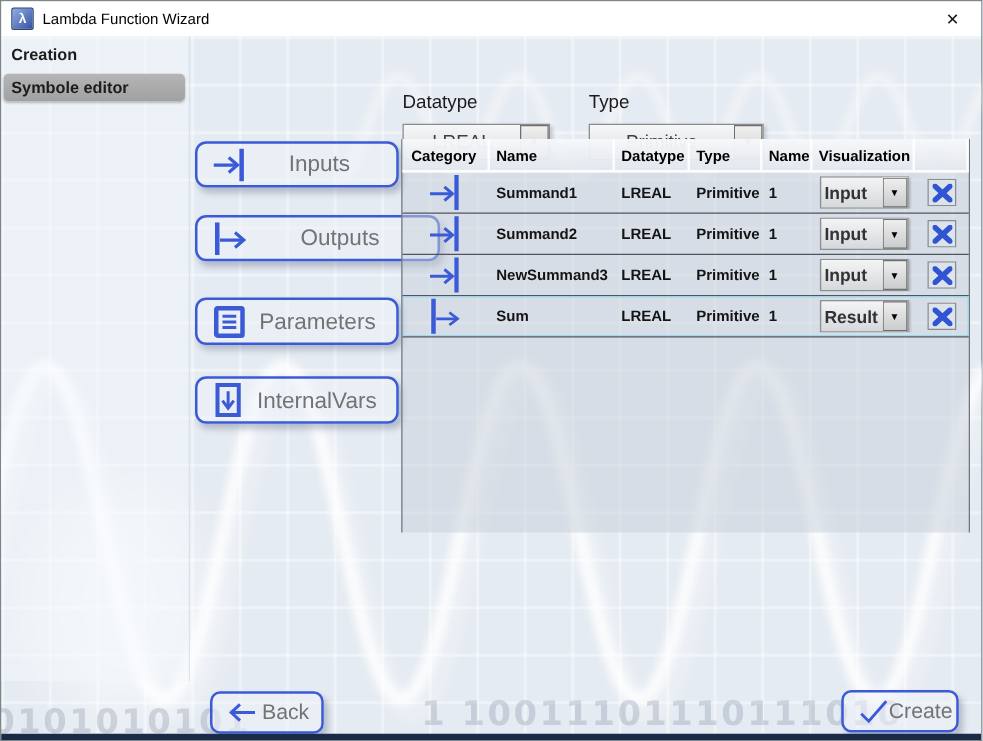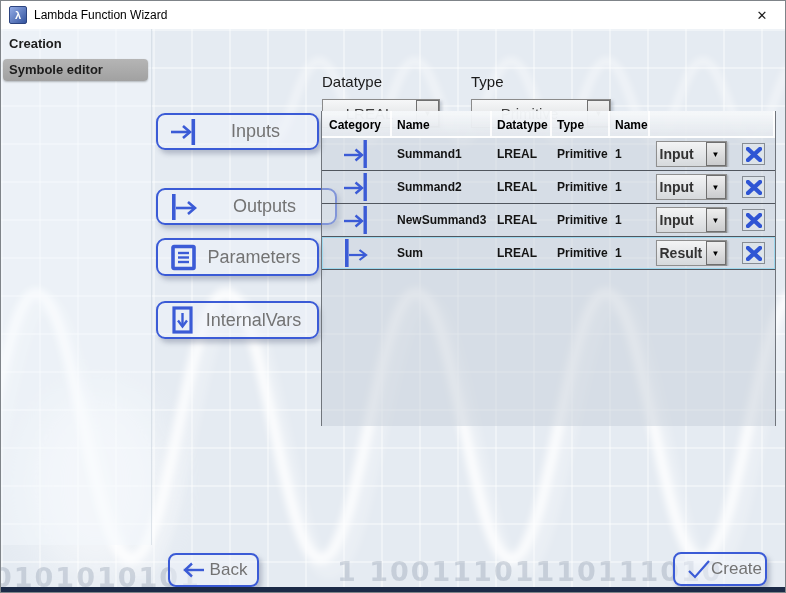--- a/index.html
+++ b/index.html
@@ -52,21 +52,21 @@
   .dd-arrow{width:23px;display:flex;align-items:center;justify-content:center;
     background:linear-gradient(#f2f2f2,#cbcccd);box-shadow:inset 0 0 0 1px #6f6f6f;
     font-size:8px;color:#000;}
   
   .cmd-btn{position:absolute;box-sizing:border-box;border:2px solid #3b5bd6;border-radius:9px;
     background:rgba(238,243,249,.55);color:#737373;display:flex;align-items:center;
     box-shadow:3px 4px 5px rgba(105,115,140,.40);z-index:2;}
   .cmd-icon{margin-left:12px;display:flex;align-items:center;}
   .cmd-label{flex:1;text-align:center;padding-right:6px;font-size:18px;}
   .btn-inputs{left:155px;top:84px;width:163px;height:37px;}
-  .btn-outputs{left:155px;top:143px;width:181px;height:37px;margin-top:16px;}
+  .btn-outputs{left:155px;top:143px;width:196px;height:37px;}
   .btn-parameters{left:155px;top:209px;width:163px;height:38px;}
   .btn-internalvars{left:155px;top:272px;width:163px;height:38px;}
   .btn-back{left:167px;top:524px;width:91px;height:34px;border-radius:8px;}
   .btn-back .cmd-label{font-size:17px;}
   .btn-create{left:672px;top:523px;width:94px;height:34px;border-radius:8px;}
   .btn-create .cmd-label{font-size:17px;}
   
   .table-wrap{position:absolute;left:320px;top:82px;width:455px;height:315px;z-index:2;
     box-sizing:border-box;background:rgba(200,208,217,.5);
     border-left:1px solid #70757c;border-right:1px solid #70757c;}
@@ -191,20 +191,21 @@
       <span class="cmd-label">InternalVars</span>
     </div>
 
     <div class="table-wrap">
       <div class="thead">
         <div class="th c0">Category</div>
         <div class="th c1">Name</div>
         <div class="th c2">Datatype</div>
         <div class="th c3">Type</div>
         <div class="th c4">Name</div>
+        <div class="th c5">Visualization</div>
         <div class="th c6"></div>
       </div>
 
       <div class="trow">
         <div class="td c0">
           <span class="icon-input">
             <svg width="28" height="30" viewBox="0 0 28 30">
               <line x1="1" y1="16" x2="18" y2="16" stroke="#3b5bd6" stroke-width="2.4"></line>
               <path d="M12.5 10.5 L19 16 L12.5 21.5" fill="none" stroke="#3b5bd6" stroke-width="2.4"></path>
               <rect x="20.5" y="1" width="3.4" height="28" fill="#3b5bd6"></rect>

